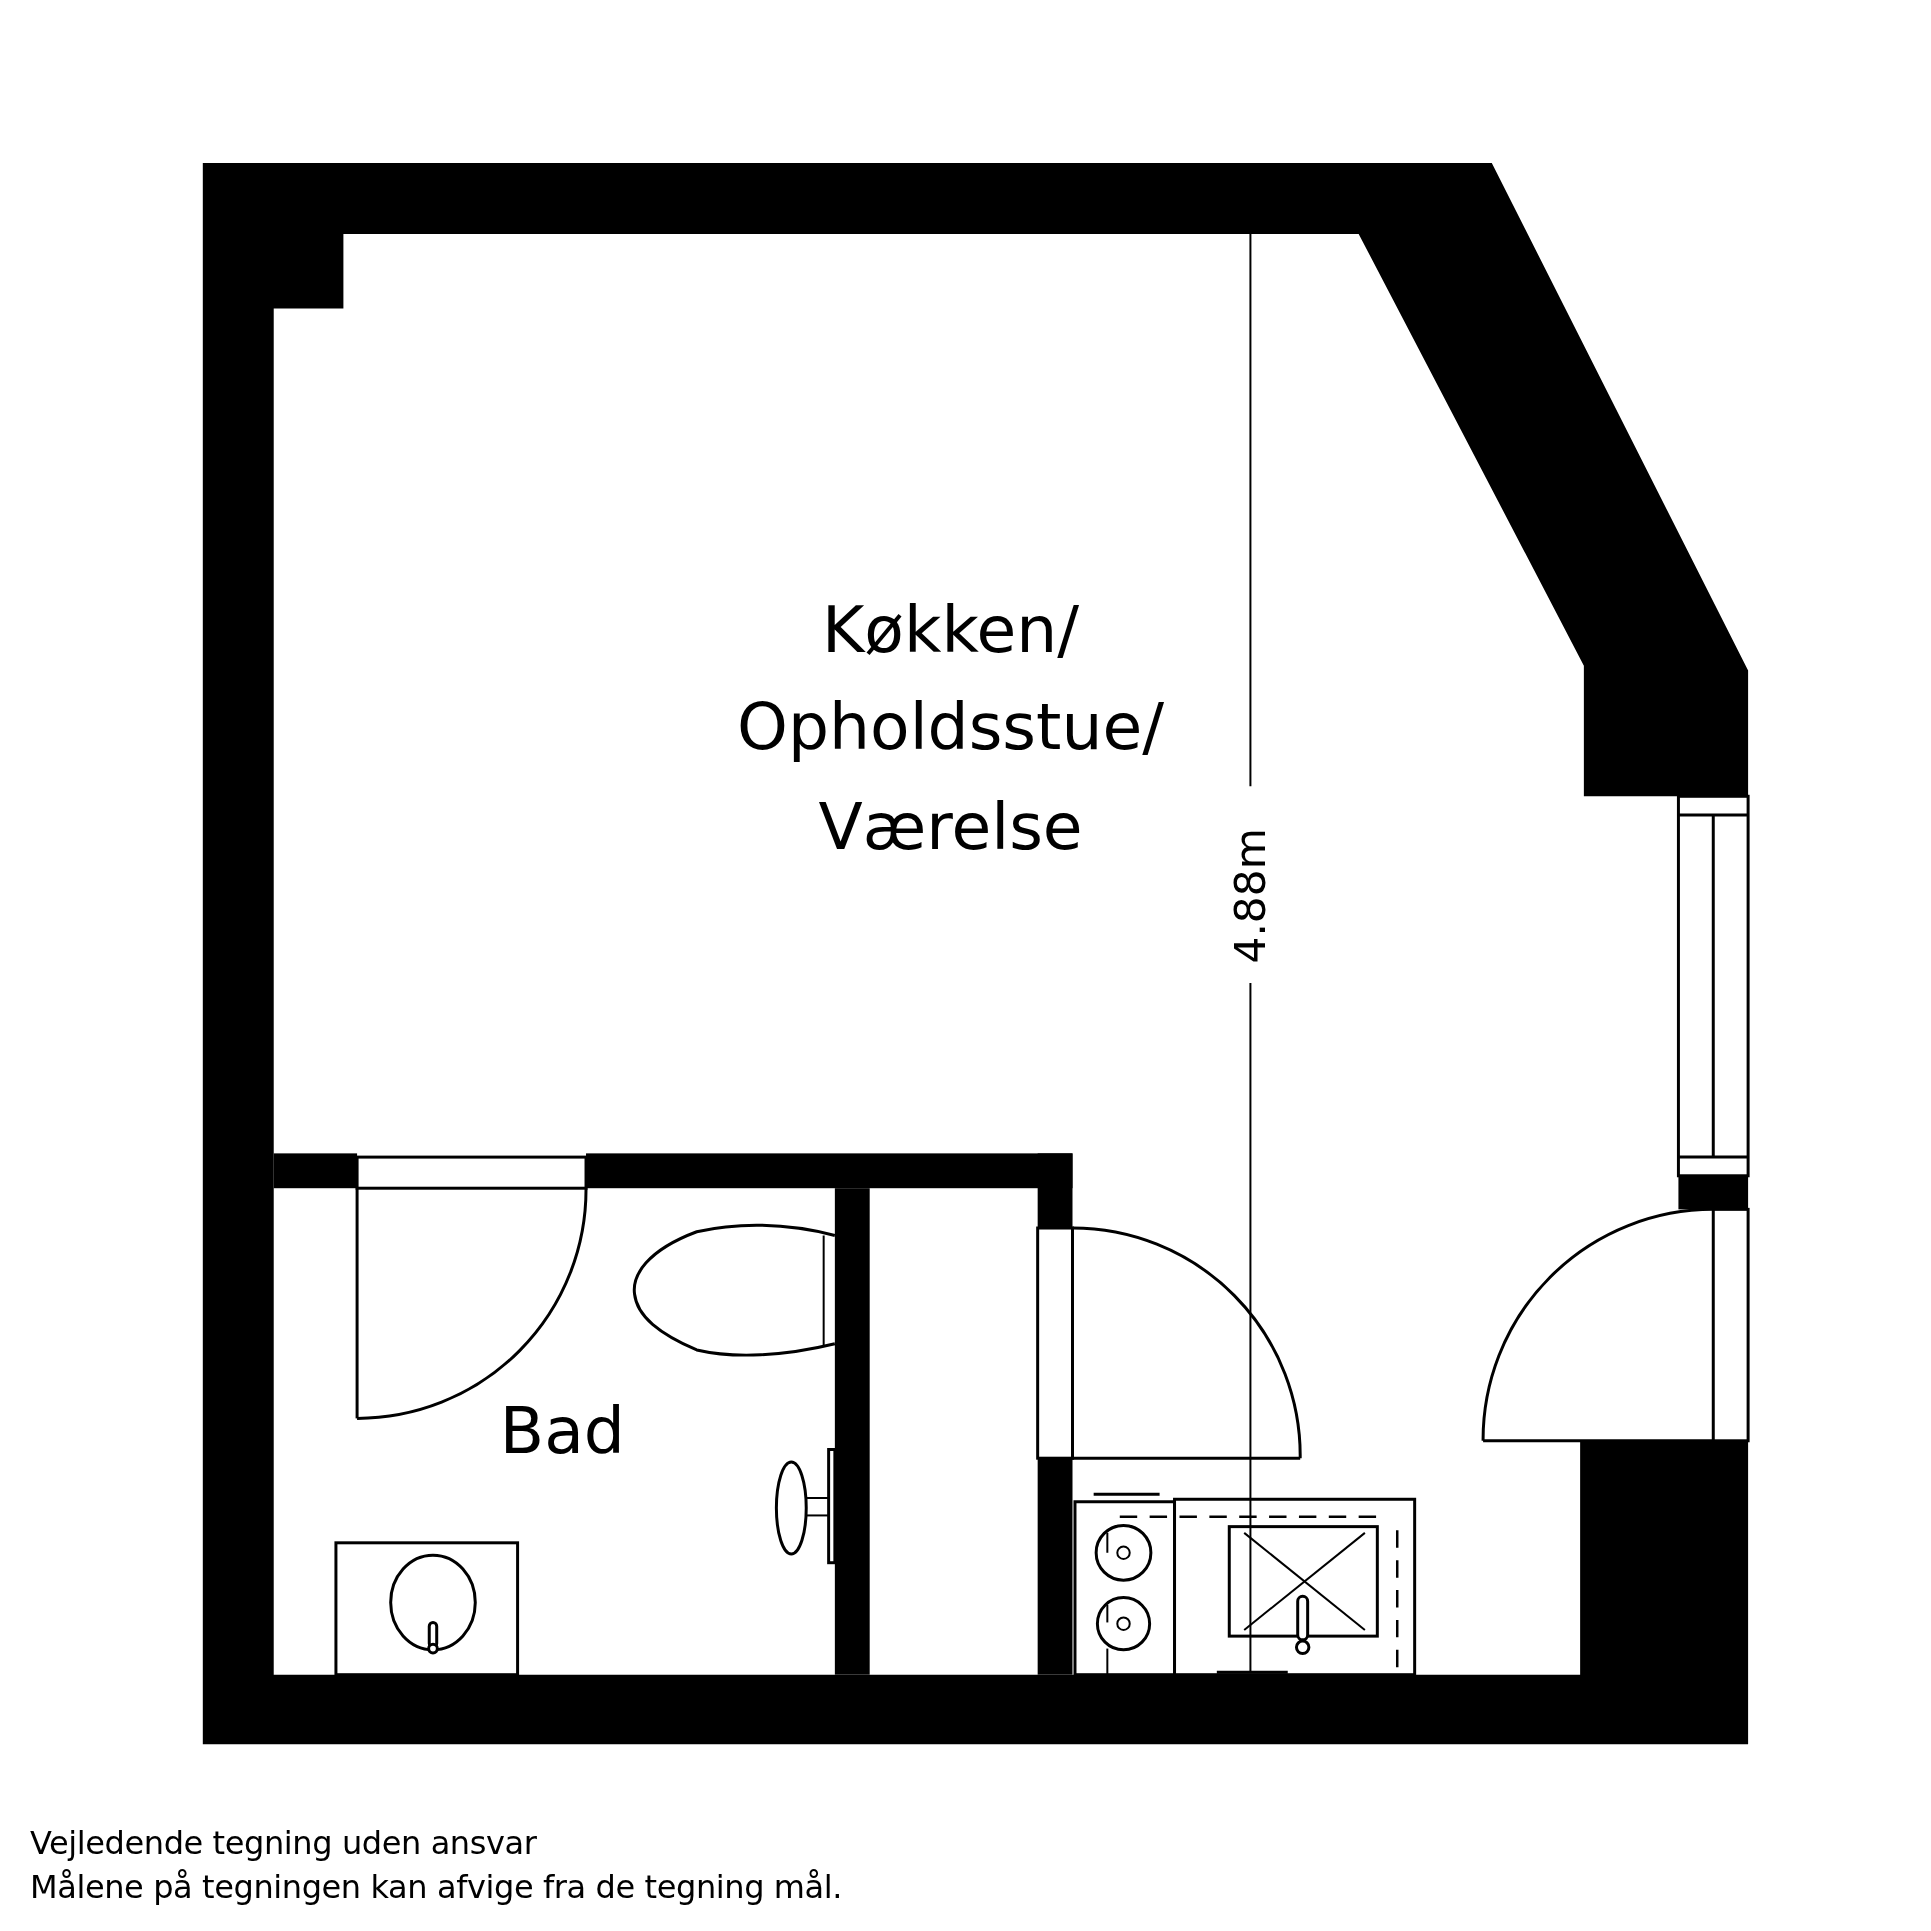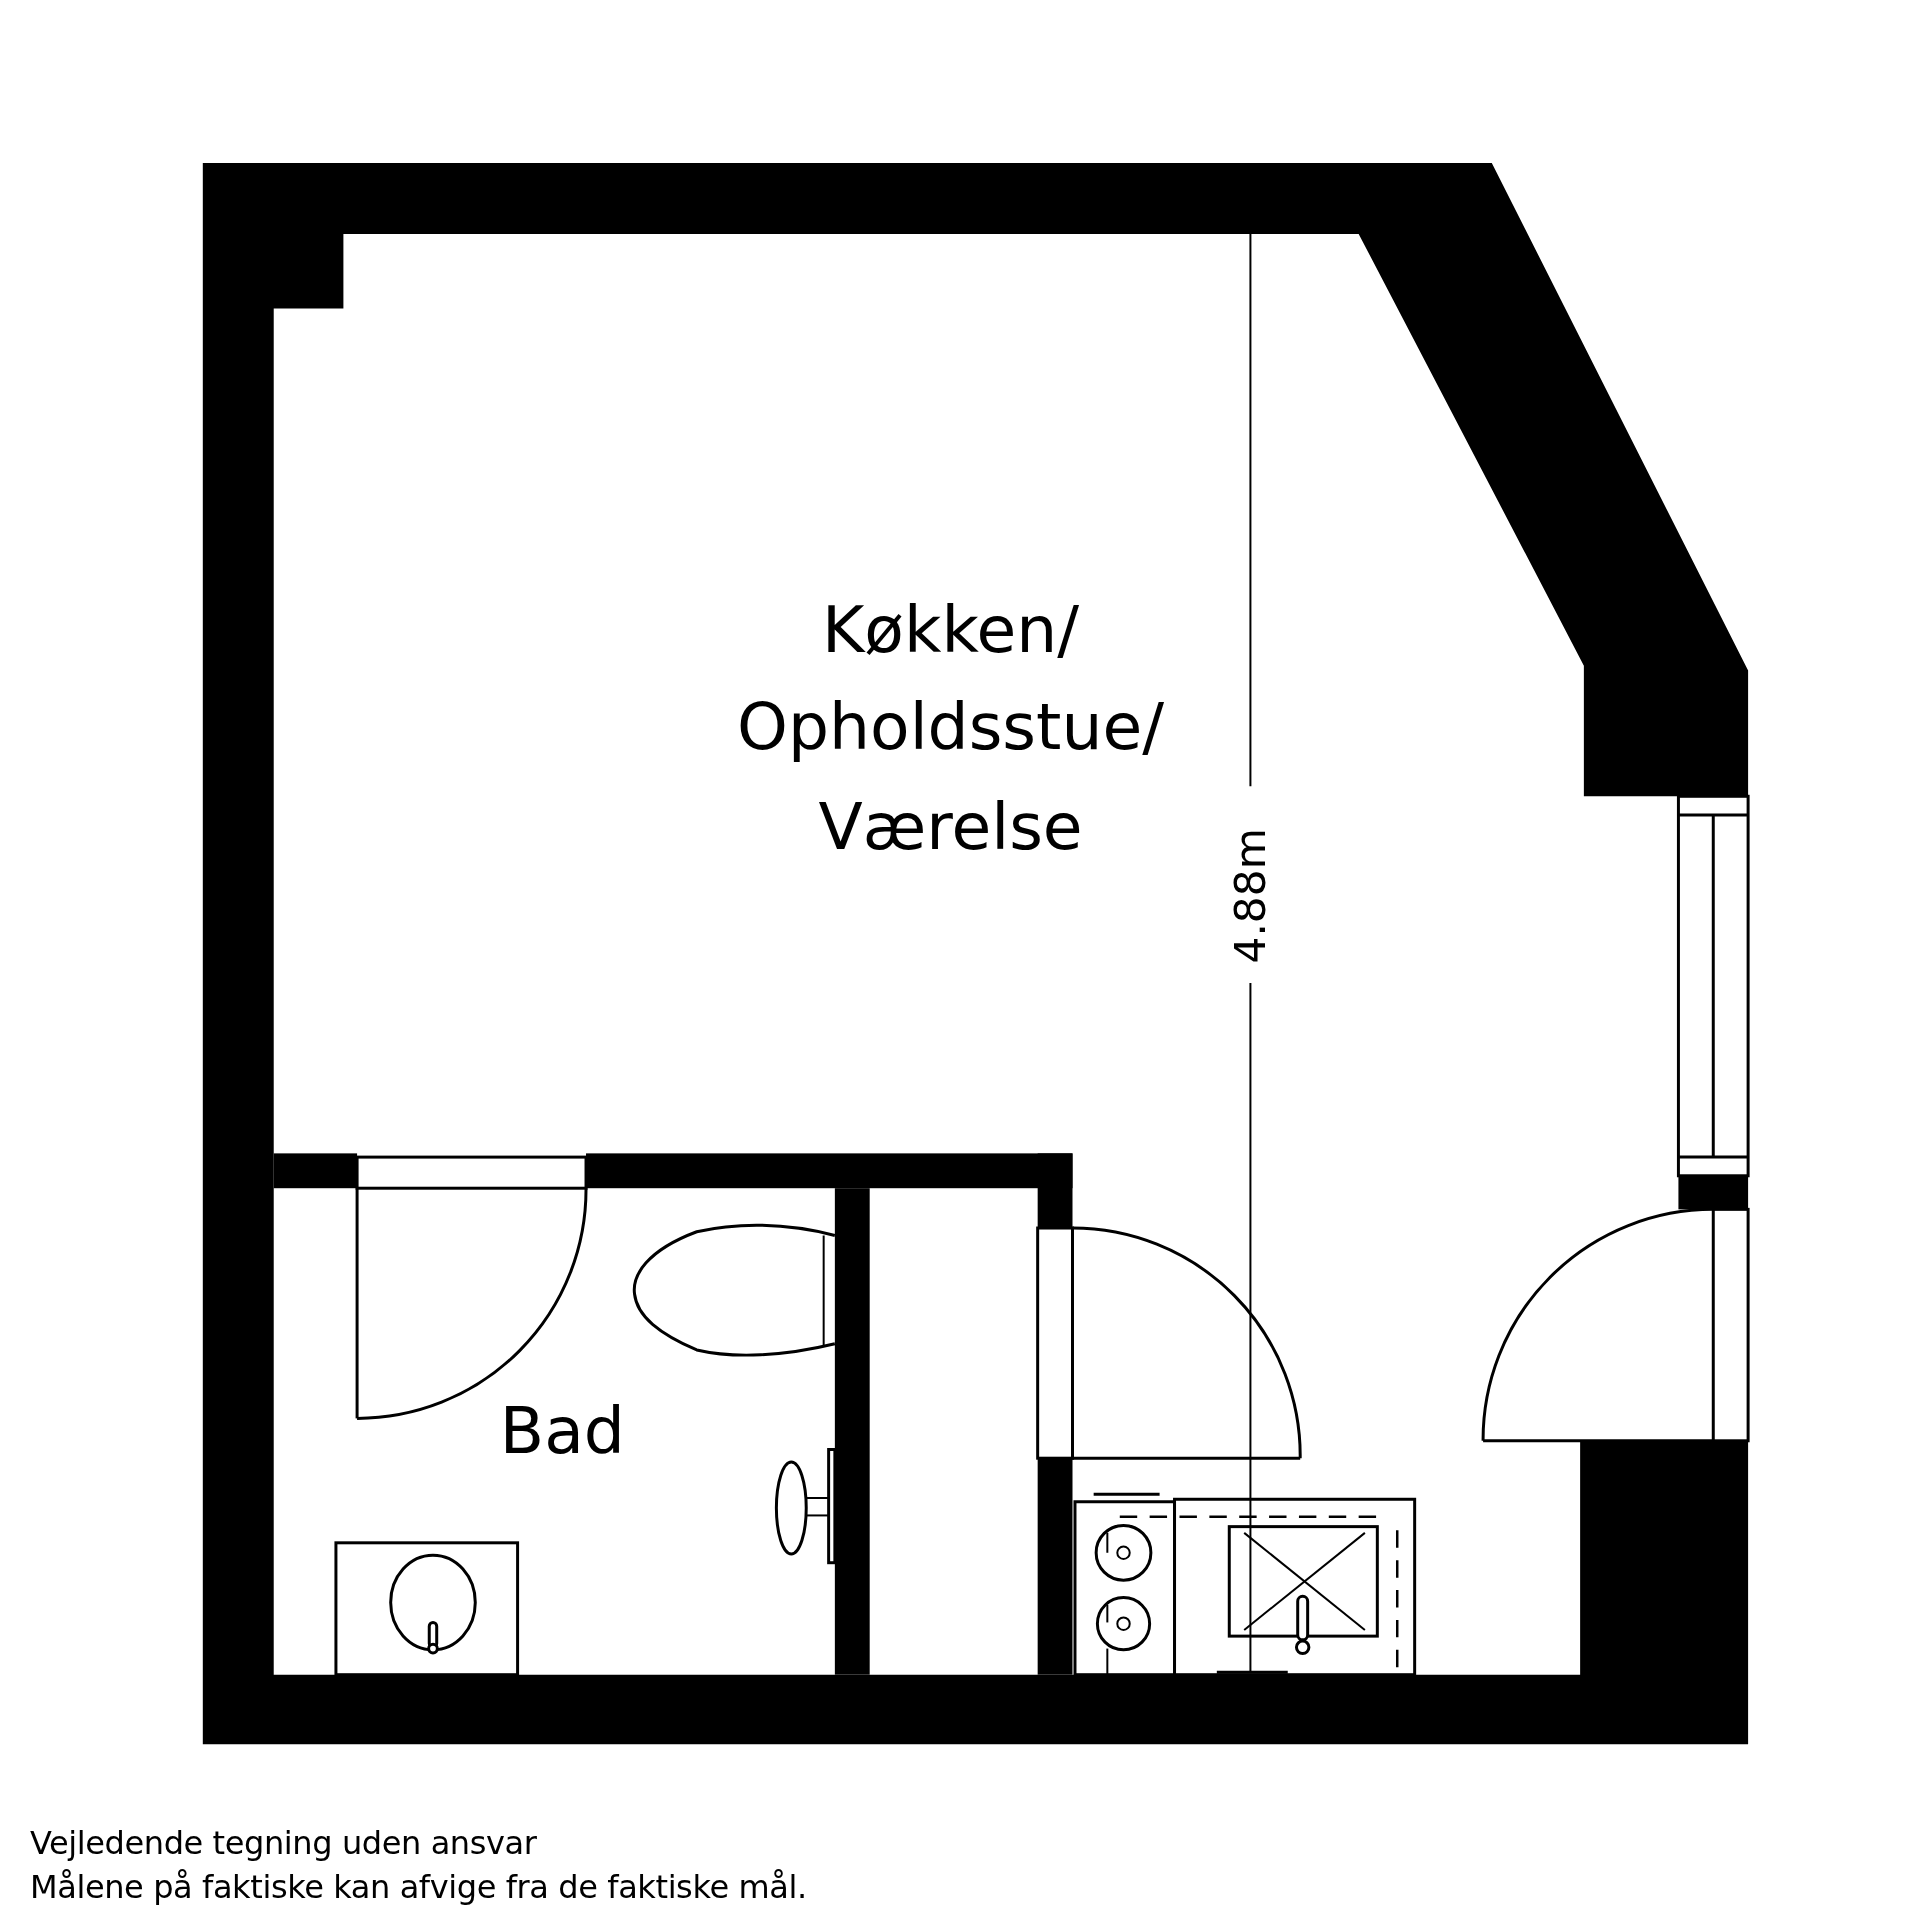--- a/index.html
+++ b/index.html
@@ -111,14 +111,14 @@
     <text class="dim-label" transform="translate(1017,720) rotate(-90)">4.88m</text>
   </g>
 
   <text class="room-label" x="764" y="524">Køkken/</text>
   <text class="room-label" x="764" y="602">Opholdsstue/</text>
   <text class="room-label" x="764" y="682">Værelse</text>
   <text class="room-label" x="452" y="1168">Bad</text>
 </svg>
 
 <div id="disc1" class="disclaimer">Vejledende tegning uden ansvar</div>
-<div id="disc2" class="disclaimer">Målene på faktiske kan afvige fra de faktiske mål.</div>
+<div id="disc2" class="disclaimer">Målene på tegningen kan afvige fra de tegning mål.</div>
 
 
 </body></html>

